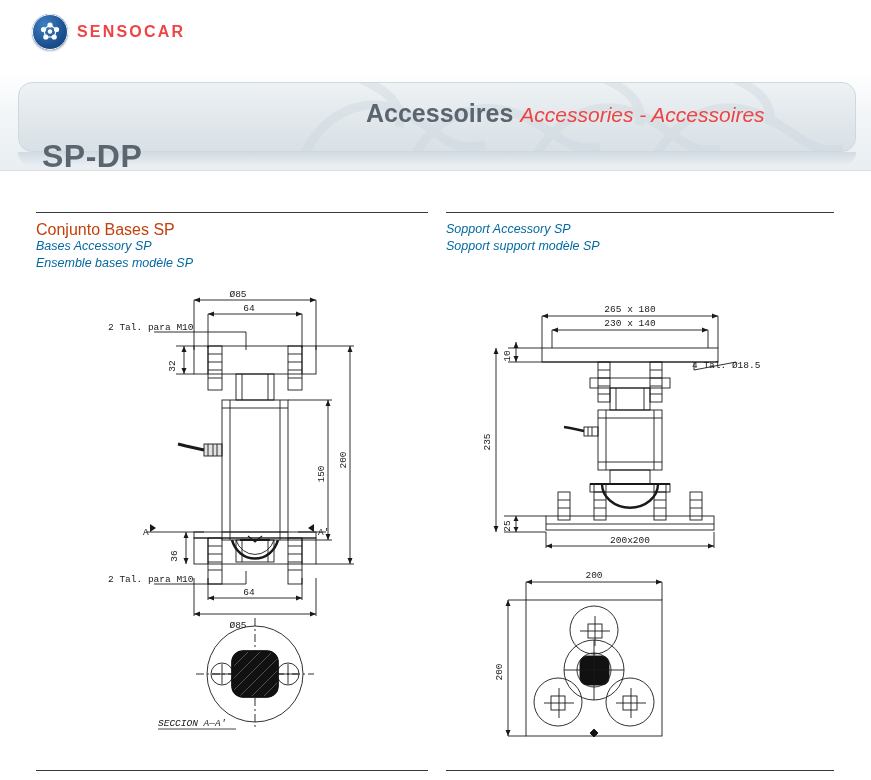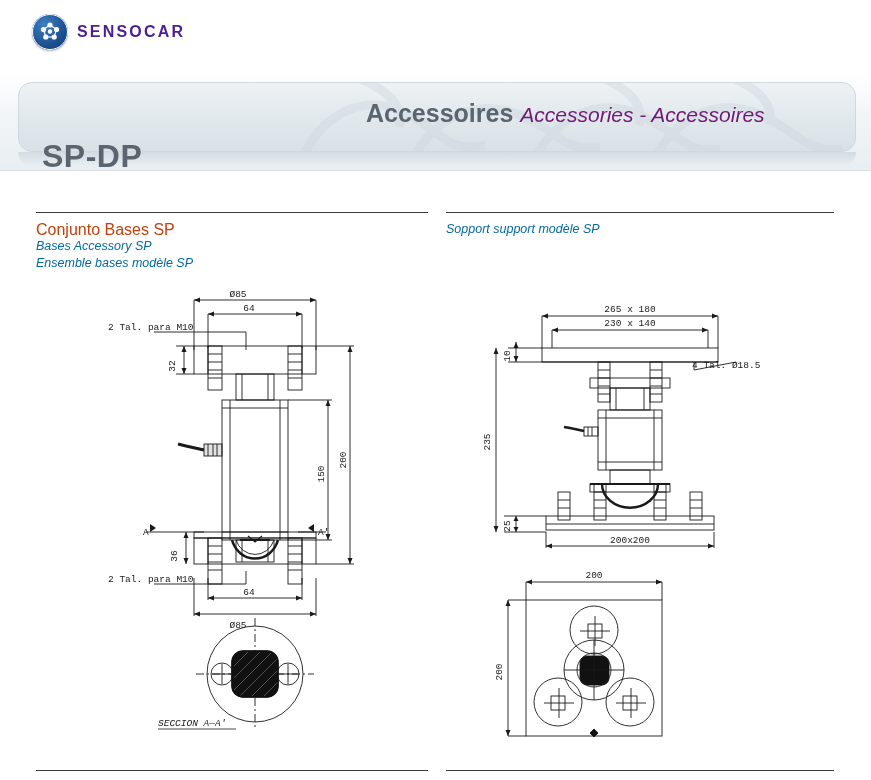--- a/index.html
+++ b/index.html
@@ -36,21 +36,21 @@
     background: radial-gradient(circle at 35% 30%, #3f7fc4 0%, #1c4f8f 60%, #123a6d 100%);
     position: relative;
     box-shadow: 0 1px 2px rgba(0,0,0,0.3);
   }
   .logo-mark svg { position: absolute; left: 0; top: 0; }
   .logo-text {
     font-family: "Liberation Sans", sans-serif;
     font-size: 16px;
     letter-spacing: 2.2px;
     font-weight: bold;
-    color: #4c1d95;
+    color: #ef4444;
   }
 
   
   .title-band-outer {
     position: absolute;
     left: 0; top: 72px;
     width: 871px; height: 98px;
     background: linear-gradient(to bottom, #ffffff 0%, #f3f6f8 40%, #e8eef2 100%);
   }
   .title-band {
@@ -86,21 +86,21 @@
     position: absolute;
     left: 366px; top: 99px;
     font-size: 25px;
     font-weight: bold;
     color: #5b6570;
   }
   .band-subtitle {
     font-size: 21px;
     font-style: italic;
     font-weight: normal;
-    color: #701a75;
+    color: #ef4444;
   }
   .hr-under-band {
     position: absolute;
     left: 0; top: 170px;
     width: 871px; height: 1px;
     background: #d7dde1;
   }
 
   
   .col {
@@ -202,20 +202,21 @@
 
   <div class="col col-left">
     <div class="col-rule"></div>
     <div class="col-title">Conjunto Bases SP</div>
     <div class="col-sub">Bases Accessory SP</div>
     <div class="col-sub">Ensemble bases modèle SP</div>
   </div>
 
   <div class="col col-right">
     <div class="col-rule"></div>
+    <div class="col-sub">Sopport Accessory SP</div>
     <div class="col-sub">Sopport support modèle SP</div>
   </div>
 
   <div class="drawing" style="left:36px; top:288px;">
     <svg width="392" height="460" viewBox="0 0 392 460" aria-hidden="true">
       <g stroke="#1a1a1a" fill="none" stroke-width="0.9">
 
         <line x1="158" y1="12" x2="280" y2="12"></line>
         <polygon points="158,12 164,9.5 164,14.5" fill="#1a1a1a" stroke="none"></polygon>
         <polygon points="280,12 274,9.5 274,14.5" fill="#1a1a1a" stroke="none"></polygon>

